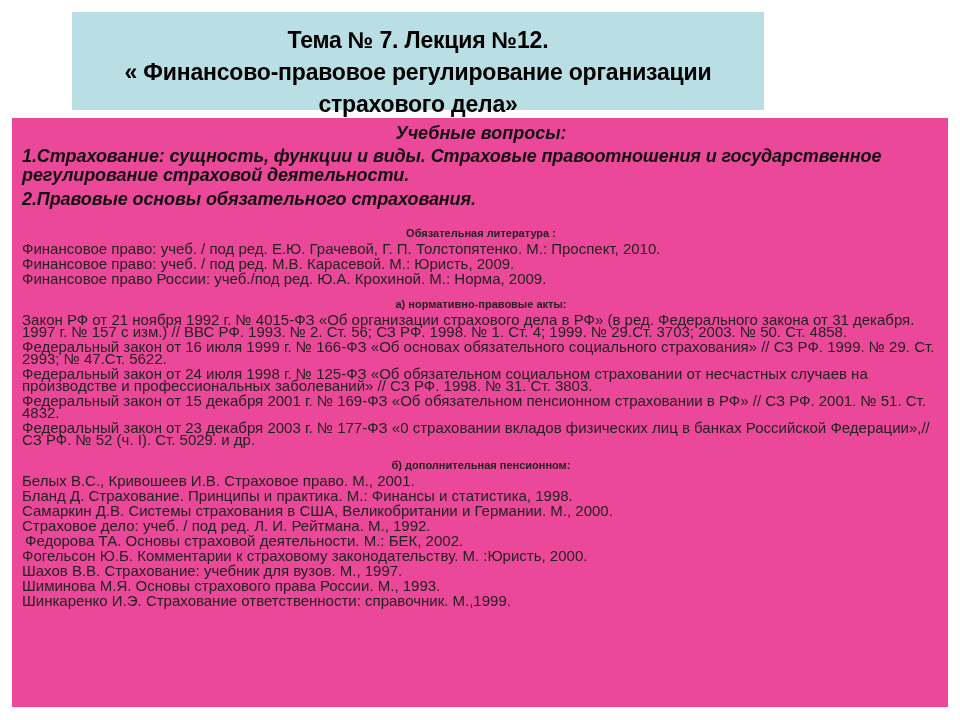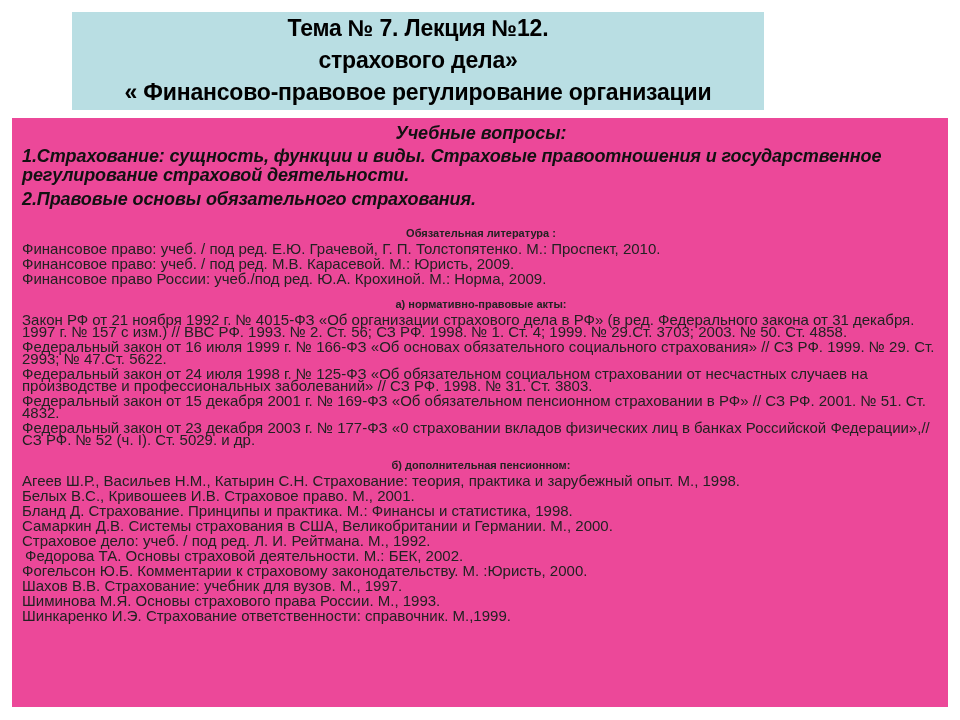--- a/index.html
+++ b/index.html
@@ -19,21 +19,21 @@
       position: absolute;
       left: 72px;
       top: 12px;
       width: 692px;
       height: 98px;
       background: #b9dee3;
       text-align: center;
       font-weight: bold;
       font-size: 23px;
       line-height: 32px;
-      padding-top: 0;
+      padding-top: 12px;
       box-sizing: border-box;
       letter-spacing: -0.2px;
     }
     .title-box div { white-space: nowrap; }
     .content-box {
       position: absolute;
       left: 12px;
       top: 118px;
       width: 936px;
       height: 589px;
@@ -76,43 +76,42 @@
       color: #222;
       margin-top: 3px;
     }
     .ref.indent { padding-left: 3px; }
   </style>
 </head>
 <body>
 
 <div class="title-box">
   <div>Тема № 7. Лекция №12.</div>
+  <div>« Финансово-правовое регулирование организации</div>
   <div>страхового дела»</div>
-  <div>« Финансово-правовое регулирование организации</div>
 </div>
 
 <div class="content-box">
   <div class="q-heading">Учебные вопросы:</div>
   <div class="q-item">1.Страхование: сущность, функции и виды. Страховые правоотношения и государственное регулирование страховой деятельности.</div>
   <div class="q-item">2.Правовые основы обязательного страхования.</div>
 
   <div class="sec-heading sec-mandatory">Обязательная литература :</div>
   <div class="ref">Финансовое право: учеб. / под  ред. Е.Ю. Грачевой, Г. П. Толстопятенко. М.: Проспект, 2010.</div>
   <div class="ref">Финансовое право: учеб. / под  ред. М.В. Карасевой.  М.: Юристь, 2009.</div>
   <div class="ref">Финансовое право России: учеб./под  ред. Ю.А. Крохиной. М.: Норма, 2009.</div>
 
   <div class="sec-heading sec-acts">а) нормативно-правовые акты:</div>
   <div class="ref">Закон РФ от 21 ноября 1992 г. № 4015-ФЗ «Об организации страхового дела в РФ» (в ред. Федерального закона от 31 декабря. 1997 г. № 157 с изм.) // ВВС РФ. 1993. № 2. Ст. 56; СЗ РФ. 1998. № 1. Ст. 4; 1999. № 29.Ст. 3703; 2003. № 50. Ст. 4858.</div>
   <div class="ref">Федеральный закон от 16 июля 1999 г. № 166-ФЗ «Об основах обязательного социального страхования» // СЗ РФ. 1999. № 29. Ст. 2993; № 47.Ст. 5622.</div>
   <div class="ref">Федеральный закон от 24 июля 1998 г. № 125-ФЗ «Об обязательном социальном страховании от несчастных случаев на производстве и профессиональных заболеваний» // СЗ РФ. 1998. № 31. Ст. 3803.</div>
   <div class="ref">Федеральный закон от 15 декабря 2001 г. № 169-ФЗ «Об обязательном пенсионном страховании в РФ» // СЗ РФ. 2001. № 51. Ст. 4832.</div>
   <div class="ref">Федеральный закон от 23 декабря 2003 г. № 177-ФЗ «0 страховании  вкладов физических лиц в банках Российской Федерации»,// СЗ РФ. № 52 (ч. I). Ст. 5029.  и др.</div>
 
   <div class="sec-heading sec-extra">б) дополнительная пенсионном:</div>
-  <div class="ref">Агеев Ш.Р., Васильев Н.М., Катырин С.Н. Страхование: теория, практика и зарубежный опыт. М., 1998.</div>
   <div class="ref">Белых В.С., Кривошеев И.В. Страховое право. М., 2001.</div>
   <div class="ref">Бланд Д. Страхование. Принципы и практика. М.: Финансы и статистика, 1998.</div>
   <div class="ref">Самаркин Д.В. Системы страхования в США, Великобритании и Германии. М., 2000.</div>
   <div class="ref">Страховое дело: учеб. / под ред. Л. И. Рейтмана. М., 1992.</div>
   <div class="ref indent">Федорова ТА. Основы страховой деятельности. М.: БЕК, 2002.</div>
   <div class="ref">Фогельсон Ю.Б. Комментарии к страховому законодательству. М. :Юристь, 2000.</div>
   <div class="ref">Шахов В.В. Страхование: учебник для вузов. М., 1997.</div>
   <div class="ref">Шиминова М.Я. Основы страхового права России. М., 1993.</div>
   <div class="ref">Шинкаренко И.Э. Страхование ответственности: справочник. М.,1999.</div>
 </div>

